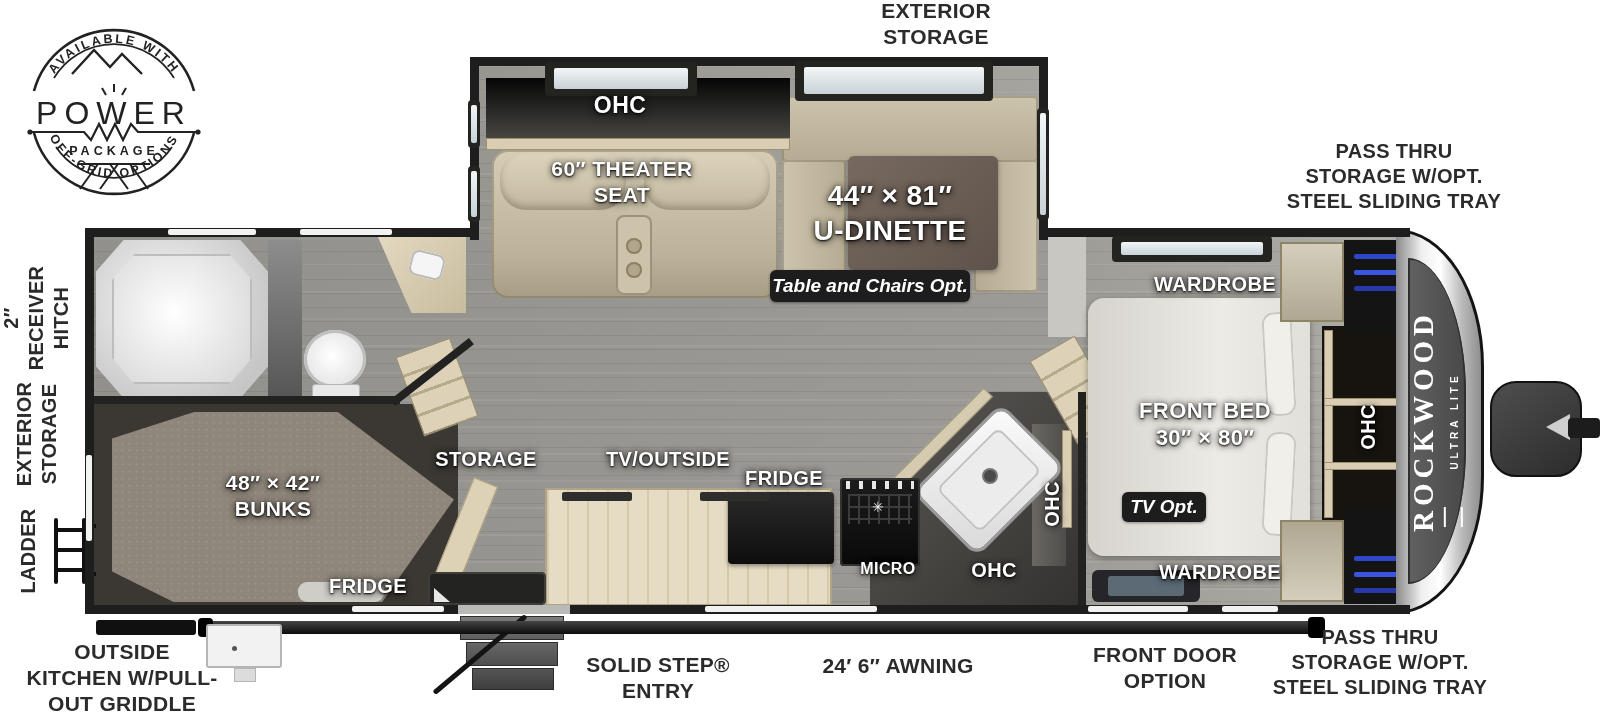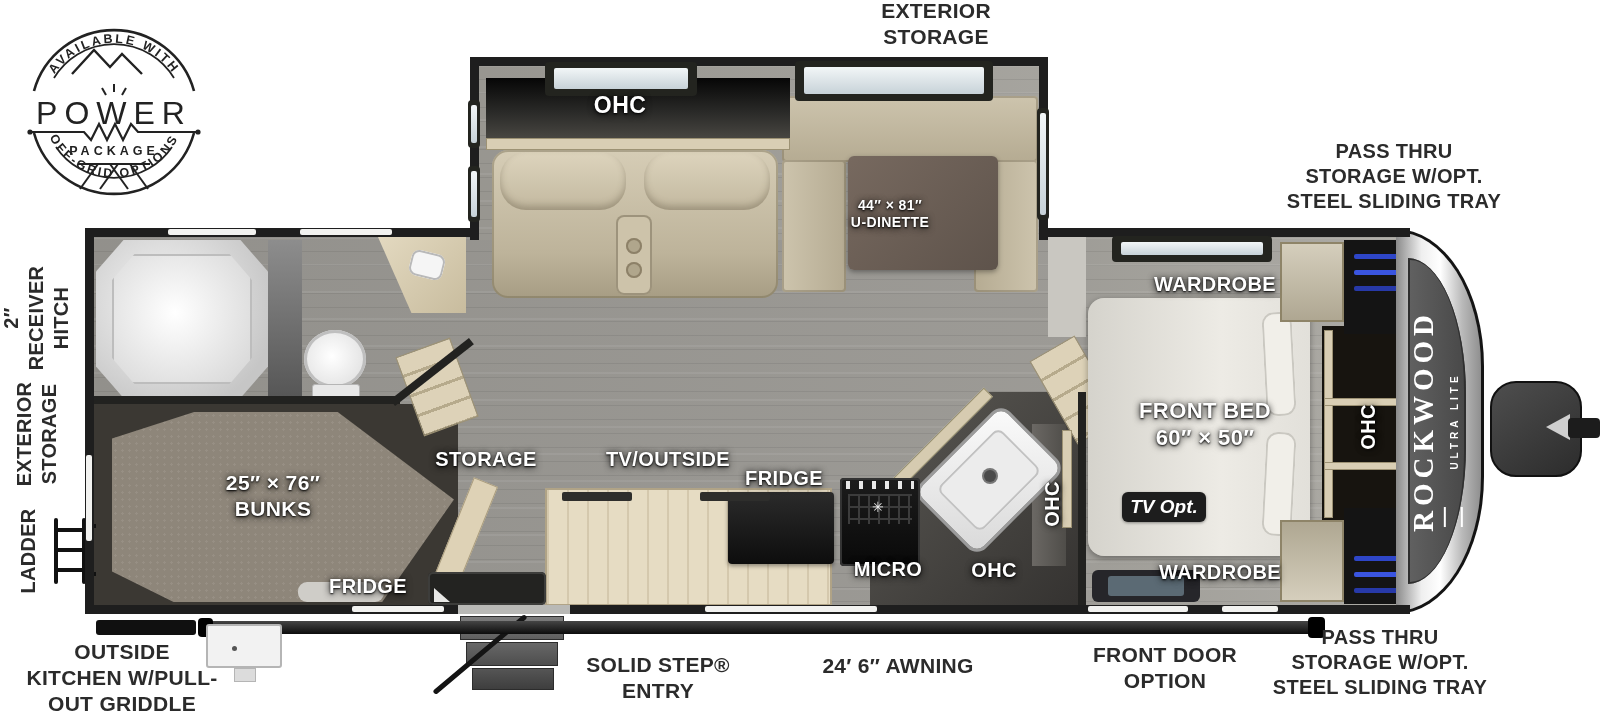--- a/index.html
+++ b/index.html
@@ -156,34 +156,41 @@
               background:linear-gradient(180deg,#d6cdb6,#bdb39a 70%,#a79d84);
               box-shadow:inset 0 0 0 2px rgba(120,110,85,.45);"></div>
   <div class="abs" style="left:500px;top:152px;width:126px;height:58px;z-index:10;border-radius:26px;
               background:linear-gradient(180deg,#ddd4bd,#c2b89f);box-shadow:inset 0 -4px 7px rgba(100,90,70,.4);"></div>
   <div class="abs" style="left:644px;top:152px;width:126px;height:58px;z-index:10;border-radius:26px;
               background:linear-gradient(180deg,#ddd4bd,#c2b89f);box-shadow:inset 0 -4px 7px rgba(100,90,70,.4);"></div>
   <div class="abs" style="left:616px;top:215px;width:36px;height:80px;z-index:11;border-radius:8px;
               background:#cdc3aa;box-shadow:inset 0 0 0 2px rgba(110,100,78,.5);"></div>
   <div class="abs" style="left:626px;top:238px;width:16px;height:16px;border-radius:50%;z-index:12;background:#b0a68c;box-shadow:inset 0 0 0 2px #8d8168;"></div>
   <div class="abs" style="left:626px;top:262px;width:16px;height:16px;border-radius:50%;z-index:12;background:#b0a68c;box-shadow:inset 0 0 0 2px #8d8168;"></div>
+  <div class="cl wlbl" style="left:622px;top:182px;font-size:21px">
+    <span>60″ THEATER</span>
+    <span>SEAT</span>
+  </div>
 
   <div class="abs" style="left:782px;top:96px;width:256px;height:66px;z-index:9;background:linear-gradient(180deg,#cdc4ad,#b5ab92);
               box-shadow:inset 0 0 0 2px rgba(115,105,82,.4);border-radius:4px;"></div>
   <div class="abs" style="left:782px;top:160px;width:64px;height:132px;z-index:9;background:linear-gradient(90deg,#cdc4ad,#b5ab92);
               box-shadow:inset 0 0 0 2px rgba(115,105,82,.4);border-radius:4px;"></div>
   <div class="abs" style="left:974px;top:160px;width:64px;height:132px;z-index:9;background:linear-gradient(270deg,#cdc4ad,#b5ab92);
               box-shadow:inset 0 0 0 2px rgba(115,105,82,.4);border-radius:4px;"></div>
   <div class="abs" style="left:848px;top:156px;width:150px;height:114px;z-index:10;border-radius:6px;
               background:linear-gradient(135deg,#77695f,#5e534b);box-shadow:0 2px 5px rgba(0,0,0,.35);"></div>
-  <div class="cl wlbl" style="left:890px;top:214px;font-size:14px;z-index:42">
+  <div class="cl wlbl" style="left:890px;top:214px;font-size:28px;z-index:42">
     <span>44″ × 81″</span>
     <span>U-DINETTE</span>
   </div>
 
+  <div class="badge" style="left:770px;top:270px;width:200px;height:32px;font-size:19px;">
+    <span>Table and Chairs Opt.</span>
+  </div>
 
   <div class="abs" style="left:96px;top:240px;width:172px;height:158px;z-index:6;
               clip-path:polygon(16% 0,84% 0,100% 20%,100% 80%,84% 100%,16% 100%,0 80%,0 20%);
               background:radial-gradient(circle at 40% 40%,#f7f7f7,#c6c6c6 80%);"></div>
   <div class="abs" style="left:112px;top:254px;width:140px;height:130px;z-index:7;
               clip-path:polygon(16% 0,84% 0,100% 20%,100% 80%,84% 100%,16% 100%,0 80%,0 20%);
               background:radial-gradient(circle at 45% 45%,#ffffff,#dadada 85%);box-shadow:inset 0 0 0 2px #bdbdbd;"></div>
   <div class="abs" style="left:268px;top:240px;width:34px;height:160px;z-index:7;background:linear-gradient(180deg,#8d8d8d,#555555);"></div>
   <div class="abs" style="left:304px;top:330px;width:62px;height:58px;z-index:8;border-radius:50%;
               background:radial-gradient(circle at 45% 45%,#ffffff,#d9d9d9);box-shadow:inset 0 0 0 3px #bfbfbf;"></div>
@@ -197,21 +204,21 @@
   <div class="abs tan" style="left:408px;top:345px;width:58px;height:84px;z-index:7;transform:rotate(-20deg);box-sizing:border-box;
               background:repeating-linear-gradient(180deg,#ddd2b8 0 18px,#b6aa8c 18px 21px);"></div>
 
   <div class="abs" style="left:94px;top:404px;width:364px;height:201px;z-index:4;background:#3b3833;"></div>
   <div class="abs" style="left:112px;top:412px;width:342px;height:190px;z-index:5;
               clip-path:polygon(24% 0,66% 0,100% 46%,79% 100%,18% 100%,0 84%,0 14%);
               background-color:#8e867a;
               background-image:radial-gradient(rgba(255,255,255,.08) 1px,rgba(0,0,0,0) 1.4px);background-size:7px 7px;"></div>
   <div class="abs" style="left:298px;top:582px;width:86px;height:20px;z-index:6;border-radius:9px;background:#cfcdc8;"></div>
   <div class="cl wlbl" style="left:273px;top:496px;font-size:21px">
-    <span>25″ × 76″</span>
+    <span>48″ × 42″</span>
     <span>BUNKS</span>
   </div>
   <div class="cl wlbl" style="left:368px;top:586px;font-size:20px">
     <span>FRIDGE</span>
   </div>
 
   <div class="cl wlbl" style="left:486px;top:459px;font-size:20px">
     <span>STORAGE</span>
   </div>
   <div class="cl wlbl" style="left:668px;top:459px;font-size:20px">
@@ -245,21 +252,21 @@
               background:repeating-linear-gradient(90deg,#e8e8e8 0 4px,rgba(0,0,0,0) 4px 13px);"></div>
   <div class="abs" style="left:848px;top:494px;width:64px;height:30px;z-index:12;
               background:repeating-linear-gradient(90deg,#3c3c3c 0 2px,rgba(0,0,0,0) 2px 10px),
                          repeating-linear-gradient(180deg,#3c3c3c 0 2px,rgba(0,0,0,0) 2px 12px);"></div>
   <div class="abs" style="left:872px;top:500px;width:14px;height:14px;z-index:13;color:#efefef;font-size:14px;line-height:14px;">✳</div>
   <div class="abs" style="left:946px;top:420px;width:86px;height:120px;z-index:10;transform:rotate(45deg);border-radius:10px;
               background:linear-gradient(135deg,#fbfbfb,#d9d9d9);box-shadow:0 0 0 3px #9b9b9b;"></div>
   <div class="abs" style="left:958px;top:436px;width:62px;height:88px;z-index:11;transform:rotate(45deg);border-radius:8px;
               background:#ececec;box-shadow:inset 0 0 0 2px #c2c2c2;"></div>
   <div class="abs" style="left:984px;top:470px;width:12px;height:12px;z-index:12;border-radius:50%;background:#4a4a4a;box-shadow:0 0 0 2px #777;"></div>
-  <div class="cl wlbl" style="left:888px;top:569px;font-size:20px">
+  <div class="cl wlbl" style="left:888px;top:569px;font-size:16px">
     <span>MICRO</span>
   </div>
   <div class="cl wlbl" style="left:994px;top:570px;font-size:20px">
     <span>OHC</span>
   </div>
   <div class="abs" style="left:1032px;top:424px;width:34px;height:142px;z-index:9;background:linear-gradient(90deg,#6b6864,#4f4d49);"></div>
   <div class="abs tan" style="left:1062px;top:430px;width:10px;height:98px;z-index:10;box-sizing:border-box;"></div>
   <div class="cl rl wlbl" style="left:1052px;top:504px;font-size:20px">
     <span>OHC</span>
   </div>
@@ -291,21 +298,21 @@
   </div>
 
   <div class="abs" style="left:1088px;top:298px;width:222px;height:258px;z-index:8;border-radius:16px 6px 6px 16px;
               background:linear-gradient(90deg,#d5d3cc,#edebe5 60%,#e2e0da);box-shadow:0 2px 6px rgba(0,0,0,.35);"></div>
   <div class="abs" style="left:1264px;top:312px;width:30px;height:104px;z-index:9;border-radius:12px;background:#f1efe9;
               box-shadow:inset 0 0 0 2px #cac8c1;transform:rotate(-3deg);"></div>
   <div class="abs" style="left:1264px;top:432px;width:30px;height:104px;z-index:9;border-radius:12px;background:#f1efe9;
               box-shadow:inset 0 0 0 2px #cac8c1;transform:rotate(3deg);"></div>
   <div class="cl wlbl" style="left:1205px;top:424px;font-size:22px">
     <span>FRONT BED</span>
-    <span>60″ × 50″</span>
+    <span>30″ × 80″</span>
   </div>
   <div class="badge" style="left:1122px;top:492px;width:84px;height:30px;font-size:19px;">
     <span>TV Opt.</span>
   </div>
 
   <div class="cab" style="left:1280px;top:520px;width:64px;height:82px;
        background-image:linear-gradient(0deg,rgba(255,255,255,.25),rgba(0,0,0,.12));"></div>
   <div class="darkbox" style="left:1344px;top:508px;width:76px;height:96px;"></div>
   <div class="bluestripe" style="left:1354px;top:556px;width:58px;background:#2e46c8;"></div>
   <div class="bluestripe" style="left:1354px;top:572px;width:58px;background:#3a55e0;"></div>

